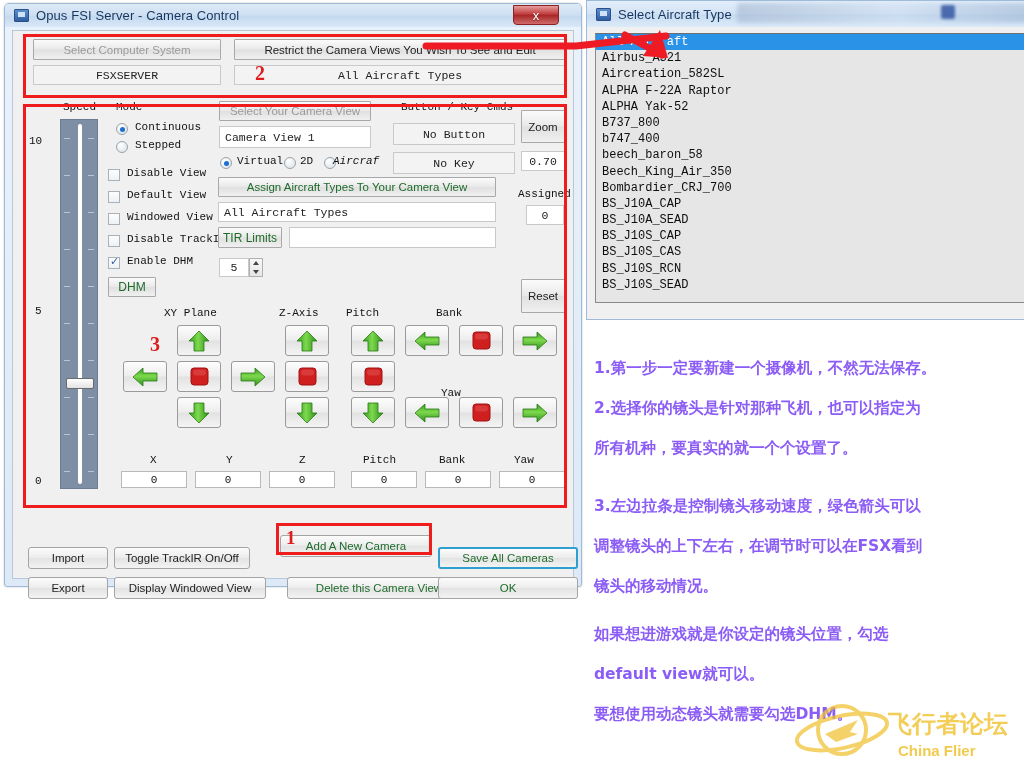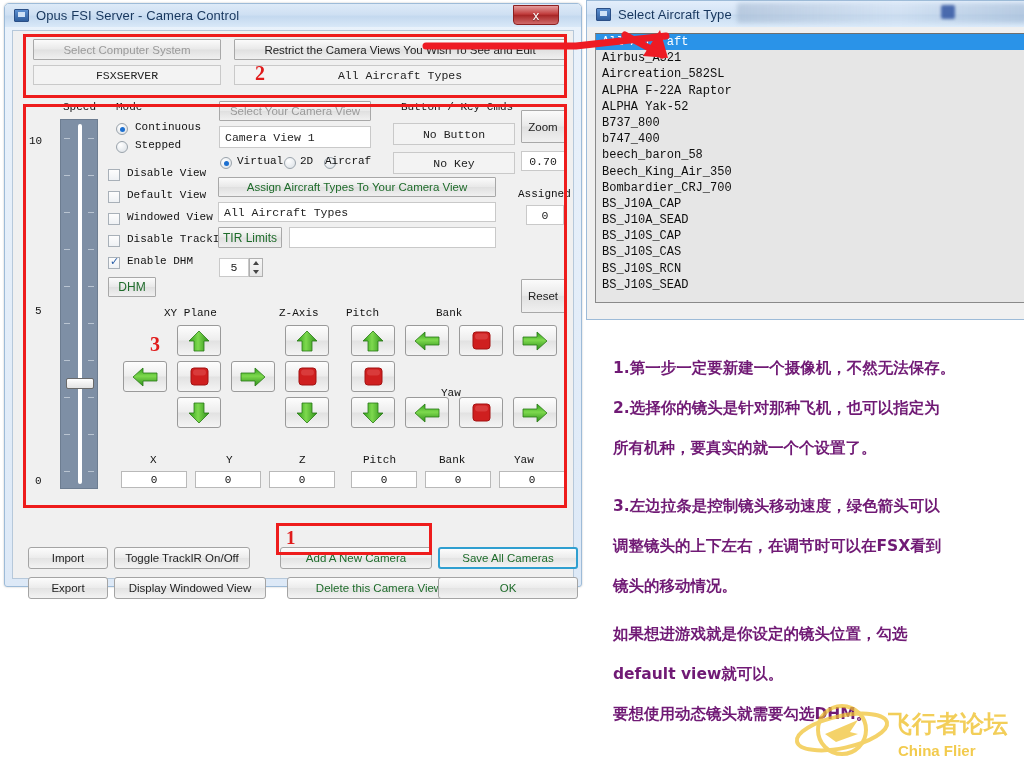--- a/index.html
+++ b/index.html
@@ -168,22 +168,22 @@
     font-family:"Liberation Mono", monospace; font-size:12px; color:#0e0e0e;
     white-space:nowrap;
   }
   .litem.sel{ background:#2a93e8; color:#ffffff; }
 
   
   .arrow-svg{ position:absolute; pointer-events:none; }
 
   
   .note{
-    position:absolute; color:#701a75; font-size:15.5px; line-height:40px;
-    font-family:"DejaVu Sans", sans-serif; font-weight:bold; white-space:nowrap;margin-left:19px;
+    position:absolute; color:#8b5cf6; font-size:15.5px; line-height:40px;
+    font-family:"DejaVu Sans", sans-serif; font-weight:bold; white-space:nowrap;
   }
 
   
   #watermark{ position:absolute; left:792px; top:698px; width:232px; height:70px; }
 </style>
 </head>
 <body>
 
 <div id="win-opus">
 
@@ -245,21 +245,21 @@
       <div class="flatbtn green" style="position:absolute;left:87px;top:178px;width:48px;height:20px;font-size:12px;">DHM</div>
 
       <div class="flatbtn dim" style="position:absolute;left:198px;top:2px;width:152px;height:20px;">Select Your Camera View</div>
       <div class="field white" style="position:absolute;left:198px;top:27px;width:152px;height:22px;justify-content:flex-start;padding-left:5px;">Camera View 1</div>
 
       <span class="radio on" style="left:199px;top:58px;"></span>
       <div class="lbl" style="left:216px;top:56px;">Virtual</div>
       <span class="radio" style="left:263px;top:58px;"></span>
       <div class="lbl" style="left:279px;top:56px;">2D</div>
       <span class="radio" style="left:303px;top:58px;"></span>
-      <div class="lbl" style="left:304px;top:56px;">Aircraf</div>
+      <div class="lbl" style="left:312px;top:56px;font-style:italic;">Aircraf</div>
 
       <div class="flatbtn green" style="position:absolute;left:197px;top:78px;width:278px;height:20px;">Assign Aircraft Types To Your Camera View</div>
       <div class="field white" style="position:absolute;left:197px;top:103px;width:278px;height:20px;justify-content:flex-start;padding-left:5px;">All Aircraft Types</div>
 
       <div class="flatbtn green" style="position:absolute;left:197px;top:128px;width:64px;height:21px;font-size:12px;">TIR Limits</div>
       <div class="field white" style="position:absolute;left:268px;top:128px;width:207px;height:21px;"></div>
 
       <div class="field white" style="position:absolute;left:198px;top:159px;width:30px;height:19px;">5</div>
       <div class="spin" style="left:228px;top:159px;">
         <i class="up"></i>
@@ -420,21 +420,21 @@
       <div class="vcell" style="left:404px;top:372px;width:66px;">0</div>
       <div class="vcell" style="left:478px;top:372px;width:66px;">0</div>
 
       <div class="rednum" style="left:129px;top:234px;">3</div>
     </div>
 
     <div class="bbtn" style="left:15px;top:516px;width:80px;">Import</div>
     <div class="bbtn" style="left:15px;top:546px;width:80px;">Export</div>
     <div class="bbtn" style="left:101px;top:516px;width:136px;">Toggle TrackIR On/Off</div>
     <div class="bbtn" style="left:101px;top:546px;width:152px;">Display Windowed View</div>
-    <div class="bbtn green" style="left:267px;top:516px;width:152px;">Add A New Camera</div>
+    <div class="bbtn green" style="left:267px;top:504px;width:152px;">Add A New Camera</div>
     <div class="bbtn green" style="left:274px;top:546px;width:184px;">Delete this Camera View</div>
     <div class="bbtn hilite" style="left:425px;top:516px;width:140px;">Save All Cameras</div>
     <div class="bbtn green" style="left:425px;top:546px;width:140px;">OK</div>
   </div>
 
   <div class="redbox" style="left:18px;top:30px;width:544px;height:64px;"></div>
   <div class="redbox" style="left:18px;top:100px;width:544px;height:404px;"></div>
   <div class="redbox" style="left:271px;top:519px;width:156px;height:32px;"></div>
 
   <div class="rednum" style="left:250px;top:58px;">2</div>

